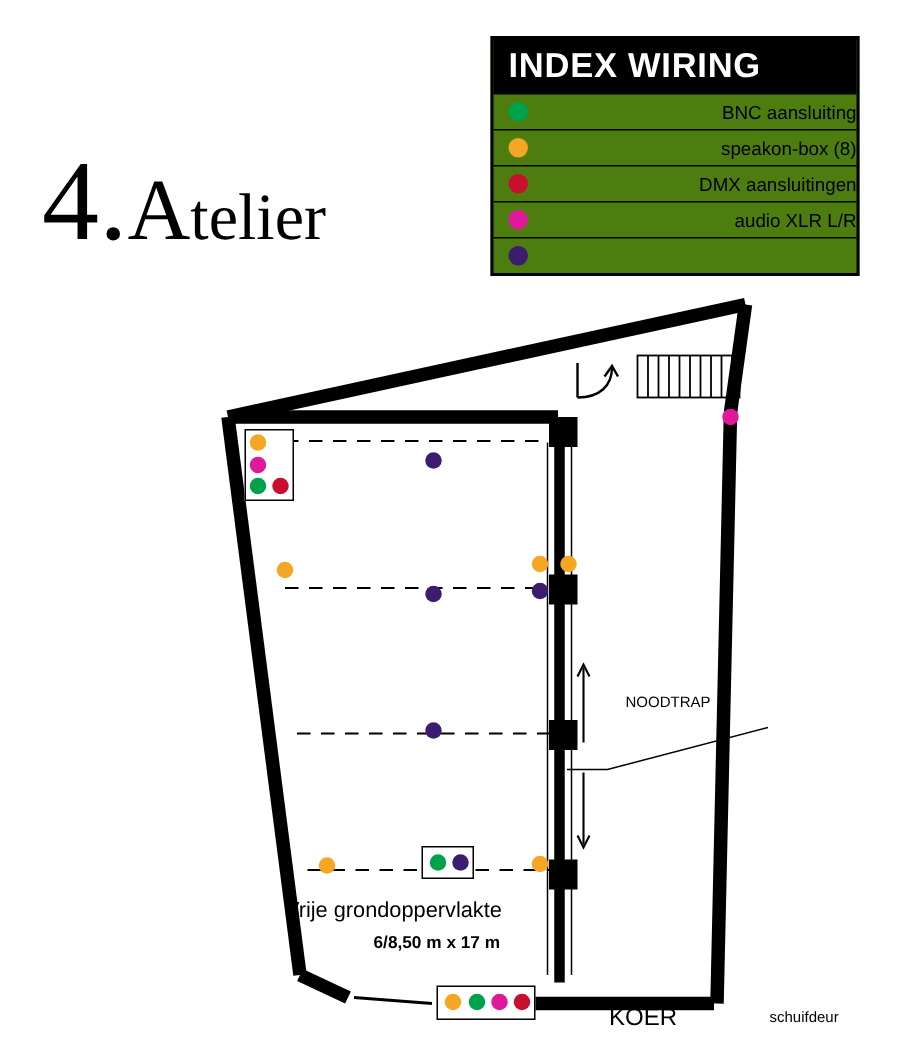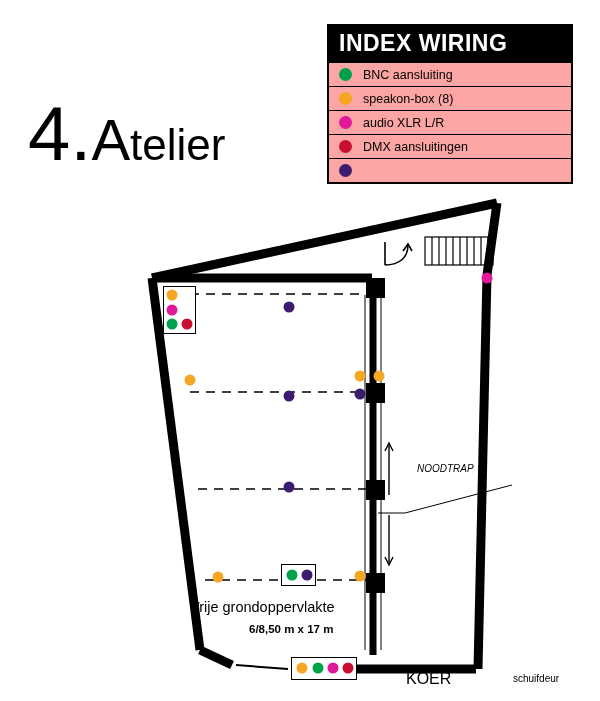--- a/index.html
+++ b/index.html
@@ -19,21 +19,21 @@
     left: 0; top: 0;
     width: 600px;
     height: 701px;
   }
 
   
   .title {
     position: absolute;
     left: 28px;
     top: 96px;
-    font-family: Liberation Sans, sans-serif;
+    font-family: Liberation Serif, serif;
     color: #000;
     white-space: nowrap;
   }
   .title .num {
     font-size: 76px;
     line-height: 76px;
     vertical-align: baseline;
   }
   .title .word-cap {
     font-size: 58px;
@@ -44,39 +44,40 @@
     line-height: 44px;
   }
 
   
   .legend {
     position: absolute;
     left: 327px;
     top: 24px;
     width: 246px;
     border: 2px solid #000;
-    background: #fca5a5;
+    background: #4d7c0f;
     box-sizing: border-box;
   }
   .legend-header {
     background: #000;
     color: #fff;
     font-weight: bold;
     font-size: 23px;
     letter-spacing: 0.5px;
     padding: 4px 0 5px 10px;
     font-family: "Liberation Sans", sans-serif;
   }
   .legend-row {
     display: flex;
     align-items: center;
     height: 24px;
     border-top: 1px solid #000;
     padding-left: 10px;
     box-sizing: border-box;
+    justify-content: space-between;
   }
   .legend-row:first-of-type { border-top: none; }
   .legend-dot {
     width: 13px;
     height: 13px;
     border-radius: 50%;
     flex: 0 0 auto;
     margin-right: 11px;
   }
   .legend-label {
@@ -123,21 +124,20 @@
   }
   .lbl-schuifdeur {
     left: 513px;
     top: 478px;
     font-size: 10px;
   }
   .lbl-noodtrap {
     left: 417px;
     top: 268px;
     font-size: 10px;
-    font-style: italic;
   }
 
   
   .dot {
     position: absolute;
     width: 11px;
     height: 11px;
     border-radius: 50%;
     transform: translate(-50%, -50%);
   }
@@ -162,26 +162,26 @@
 
     <div class="legend-row">
       <span class="legend-dot" style="background:#00a14b"></span>
       <span class="legend-label">BNC aansluiting</span>
     </div>
     <div class="legend-row">
       <span class="legend-dot" style="background:#f5a623"></span>
       <span class="legend-label">speakon-box (8)</span>
     </div>
     <div class="legend-row">
+      <span class="legend-dot" style="background:#c8102e"></span>
+      <span class="legend-label">DMX aansluitingen</span>
+    </div>
+    <div class="legend-row">
       <span class="legend-dot" style="background:#e0189a"></span>
       <span class="legend-label">audio XLR L/R</span>
-    </div>
-    <div class="legend-row">
-      <span class="legend-dot" style="background:#c8102e"></span>
-      <span class="legend-label">DMX aansluitingen</span>
     </div>
     <div class="legend-row">
       <span class="legend-dot" style="background:#3b1c6e"></span>
     </div>
   </div>
 
   <div id="plan">
 
     <svg width="600" height="506" viewBox="0 0 600 506" style="position:absolute;left:0;top:0;">
 

